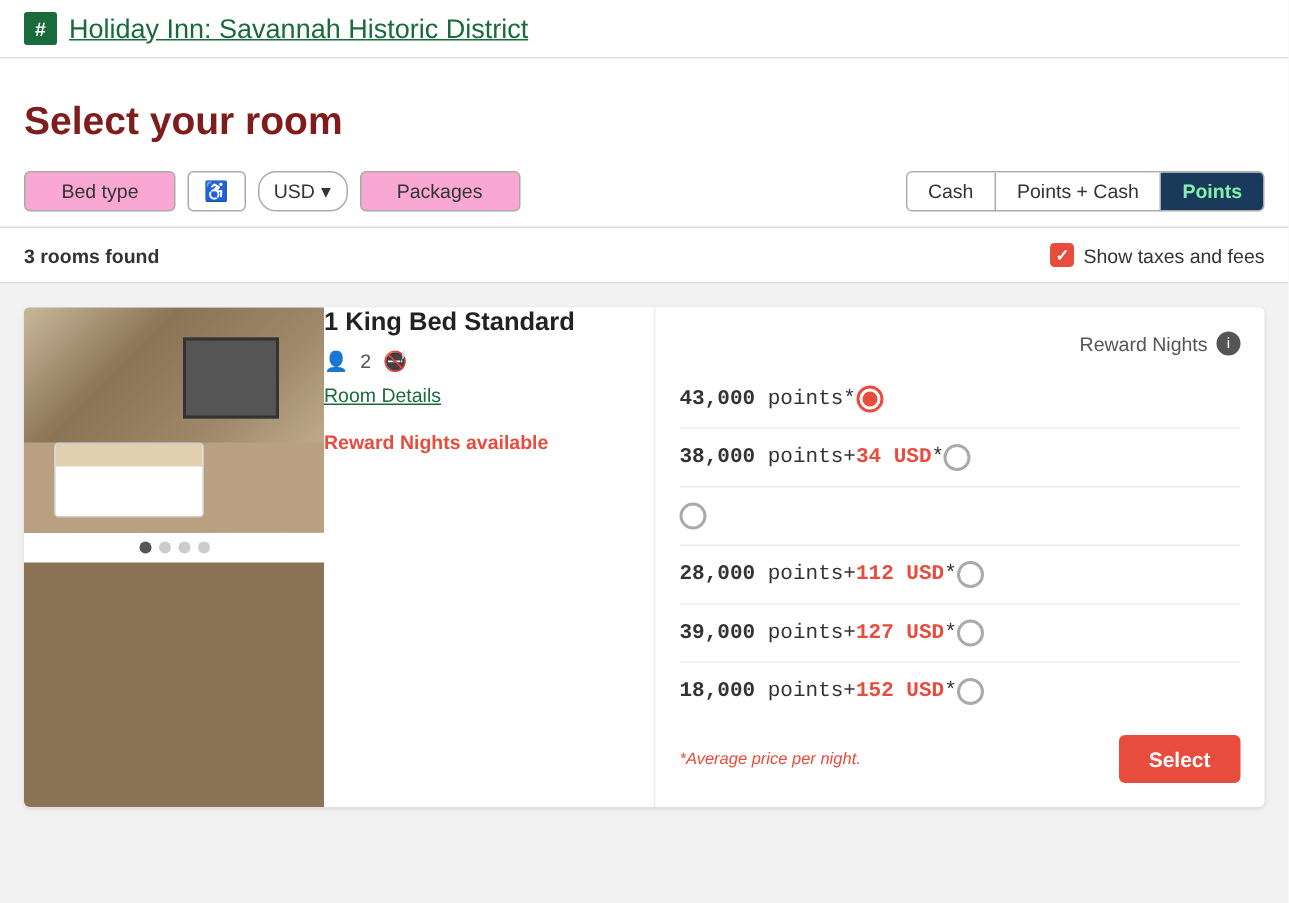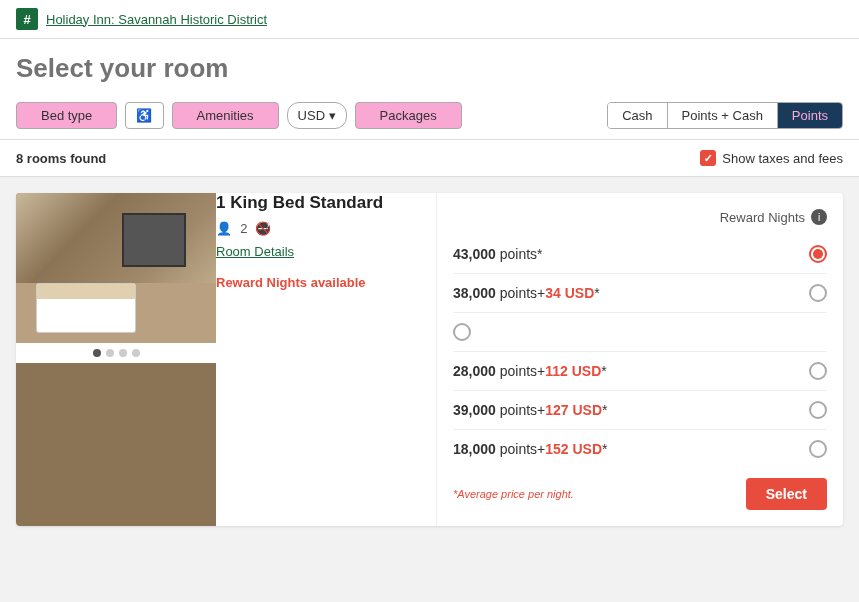--- a/index.html
+++ b/index.html
@@ -27,32 +27,33 @@
       height: 22px;
       display: inline-flex;
       align-items: center;
       justify-content: center;
       margin-right: 8px;
       border-radius: 2px;
     }
     .hotel-name {
       color: #1a6b3c;
       text-decoration: underline;
-      font-size: 13px;
+      font-size: 18px;
       cursor: pointer;
     }
     .page-header {
       background: #fff;
       padding: 8px 16px 0 16px;
     }
     .page-title {
       font-size: 26px;
       font-weight: bold;
-      color: #737373;
+      color: #7f1d1d;
       padding: 6px 0 10px 0;
+      margin-top: 12px;
     }
     .filters-row {
       display: flex;
       align-items: center;
       justify-content: space-between;
       padding: 8px 0 10px 0;
     }
     .filters-left {
       display: flex;
       align-items: center;
@@ -99,21 +100,22 @@
       border: none;
       background: #fff;
       padding: 5px 14px;
       font-size: 13px;
       cursor: pointer;
       color: #333;
       border-right: 1px solid #aaa;
     }
     .pay-btn.active {
       background: #1a3a5c;
-      color: #f9a8d4;
+      color: #86efac;
+      font-weight: bold;
     }
     .pay-btn:last-child { border-right: none; }
     .divider { width: 100%; height: 1px; background: #ddd; }
     .results-bar {
       background: #fff;
       padding: 10px 16px;
       display: flex;
       align-items: center;
       justify-content: space-between;
       border-bottom: 1px solid #ddd;
@@ -272,23 +274,23 @@
       font-size: 10px;
       display: inline-flex;
       align-items: center;
       justify-content: center;
       cursor: pointer;
     }
     .price-options { }
     .price-row {
       display: flex;
       align-items: center;
-      justify-content: space-between;
       padding: 10px 0;
       border-bottom: 1px solid #eee;
+      font-family: Liberation Mono, monospace;
     }
     .price-row:last-child { border-bottom: none; }
     .price-label {
       font-size: 14px;
       color: #333;
     }
     .price-label strong { font-weight: bold; }
     .price-label .plus-usd { color: #e74c3c; font-weight: bold; }
     .radio-btn {
       width: 18px; height: 18px;
@@ -339,39 +341,38 @@
 </div>
 
 <div class="page-header">
   <div class="page-title">Select your room</div>
   <div class="filters-row">
     <div class="filters-left">
       <button class="filter-btn">Bed type</button>
       <button class="accessible-btn" title="Accessible">
         <span>♿</span>
       </button>
-      <button class="filter-btn">Amenities</button>
       <button class="usd-btn">
         <span>USD</span>
         <span>▾</span>
       </button>
       <button class="filter-btn">Packages</button>
     </div>
     <div class="filters-right">
       <button class="pay-btn">Cash</button>
       <button class="pay-btn">Points + Cash</button>
       <button class="pay-btn active">Points</button>
     </div>
   </div>
 </div>
 
 <div class="divider"></div>
 
 <div class="results-bar">
-  <span class="rooms-found">8 rooms found</span>
+  <span class="rooms-found">3 rooms found</span>
   <div class="show-taxes">
     <div class="checkbox-checked"></div>
     <span>Show taxes and fees</span>
   </div>
 </div>
 
 <div class="main-content">
   <div class="room-card">
 
     <div class="room-image-section">

